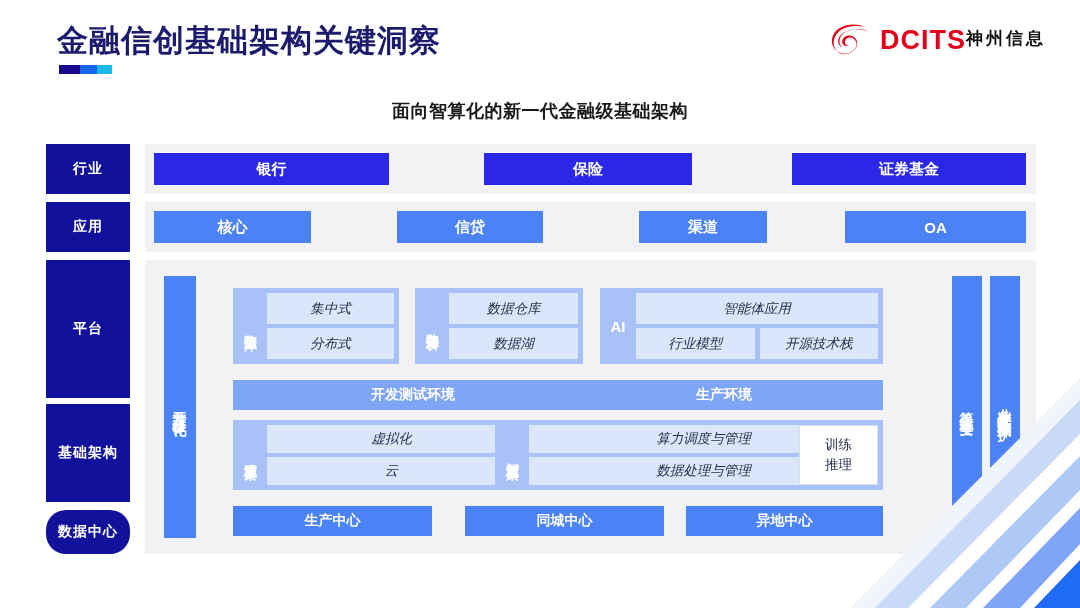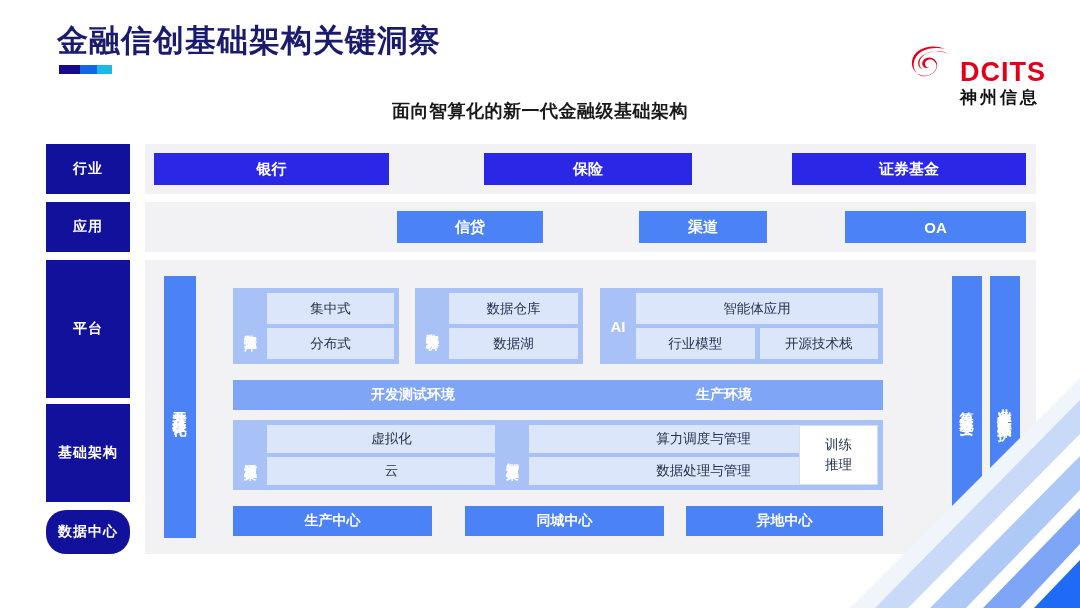--- a/index.html
+++ b/index.html
@@ -17,21 +17,21 @@
     color:#1B1B6E;letter-spacing:1px;white-space:nowrap;
   }
   .accent-bar{position:absolute;left:59px;top:65px;width:53px;height:9px;display:flex;}
   .accent-bar i{display:block;height:100%;}
   .accent-bar i.s0{width:40%;background:#180A8C;}
   .accent-bar i.s1{width:32%;background:#1565E8;}
   .accent-bar i.s2{width:28%;background:#1CB8E8;}
   
   .logo{position:absolute;right:34px;top:18px;display:flex;align-items:center;gap:8px;}
   .logo-mark{width:44px;height:44px;position:relative;}
-  .logo-text{display:flex;flex-direction:column;line-height:1;margin-top:41px;}
+  .logo-text{display:flex;line-height:1;}
   .logo-en{font-size:27px;font-weight:bold;color:#E2001A;letter-spacing:1px;}
   .logo-cn{font-size:17px;font-weight:bold;color:#111;letter-spacing:3px;margin-top:3px;}
   
   .subtitle{
     position:absolute;left:0;top:99px;width:1080px;text-align:center;
     font-size:18px;font-weight:bold;color:#1A1A1A;letter-spacing:.5px;
   }
   
   .diagram{position:absolute;left:46px;top:142px;width:990px;height:424px;}
   
@@ -78,20 +78,21 @@
     flex:0 0 auto;width:24px;color:#ffffff;font-size:13px;font-weight:bold;
     display:flex;align-items:center;justify-content:center;
     writing-mode:vertical-rl;text-orientation:upright;letter-spacing:1px;
   }
   .group .rows{flex:1 1 auto;display:flex;flex-direction:column;gap:4px;}
   .group .rowline{display:flex;gap:5px;flex:1 1 0;}
   .cell{
     flex:1 1 0;background:#DCE6FA;color:#24314D;font-size:13.5px;
     display:flex;align-items:center;justify-content:center;text-align:center;
     box-sizing:border-box;
+    font-style:italic;
   }
   
   .wbar{
     position:absolute;background:#7FA5F7;color:#ffffff;font-size:14px;font-weight:bold;
     display:flex;align-items:center;justify-content:center;box-sizing:border-box;
   }
   .dcbar{
     position:absolute;background:#4B82F5;color:#ffffff;font-size:14px;font-weight:bold;
     display:flex;align-items:center;justify-content:center;box-sizing:border-box;
   }
@@ -140,20 +141,21 @@
     <div class="side-box b4">数据中心</div>
   </div>
 
   <div class="panel industry">
     <div class="chip industry" style="left:9px;width:235px;">银行</div>
     <div class="chip industry" style="left:339px;width:208px;">保险</div>
     <div class="chip industry" style="left:647px;width:234px;">证券基金</div>
   </div>
 
   <div class="panel application">
+    <div class="chip app" style="left:9px;width:157px;">核心</div>
     <div class="chip app" style="left:252px;width:146px;">信贷</div>
     <div class="chip app" style="left:700px;width:181px;">OA</div>
     <div class="chip app" style="left:494px;width:128px;">渠道</div>
   </div>
 
   <div class="panel platform">
 
     <div class="devops-bar">开发运维一体化</div>
 
     <div class="side-vert v0">等保合规安全</div>

